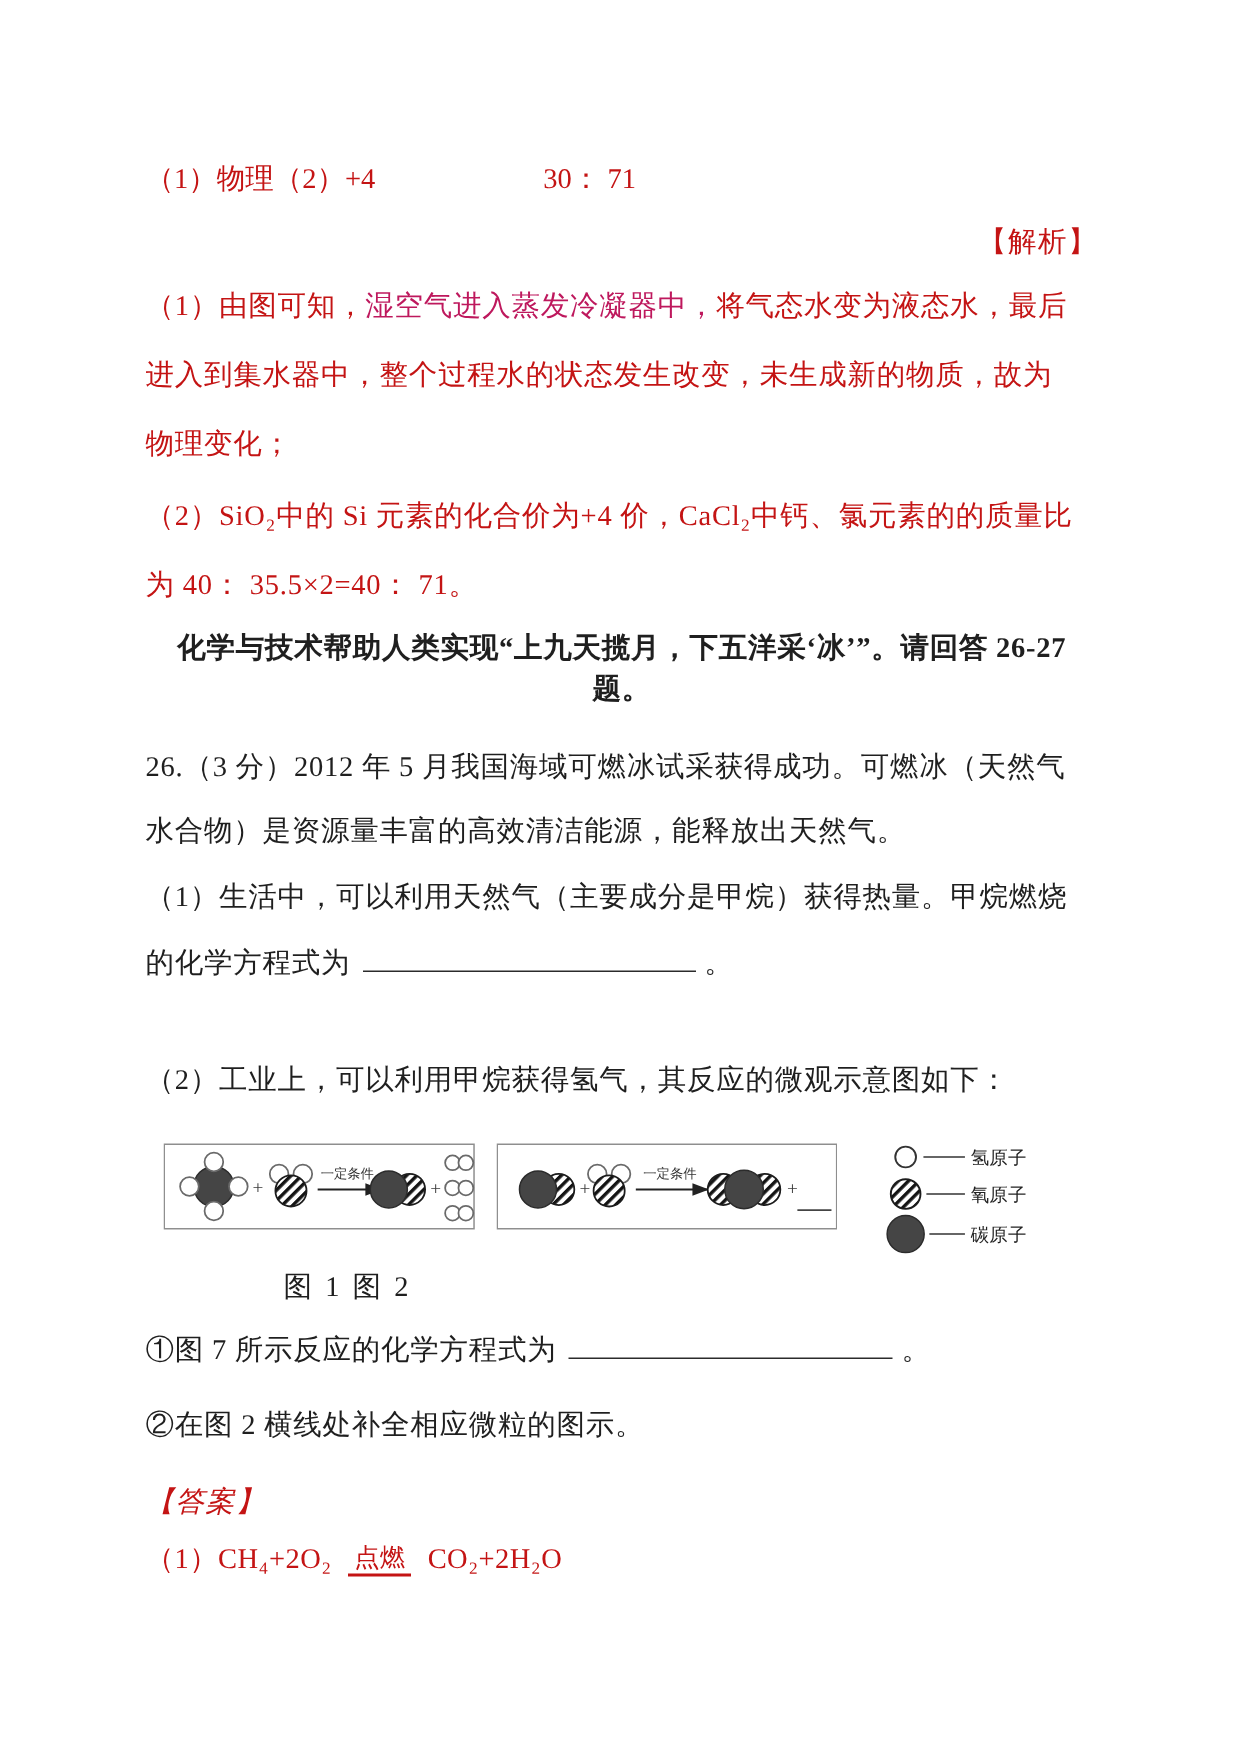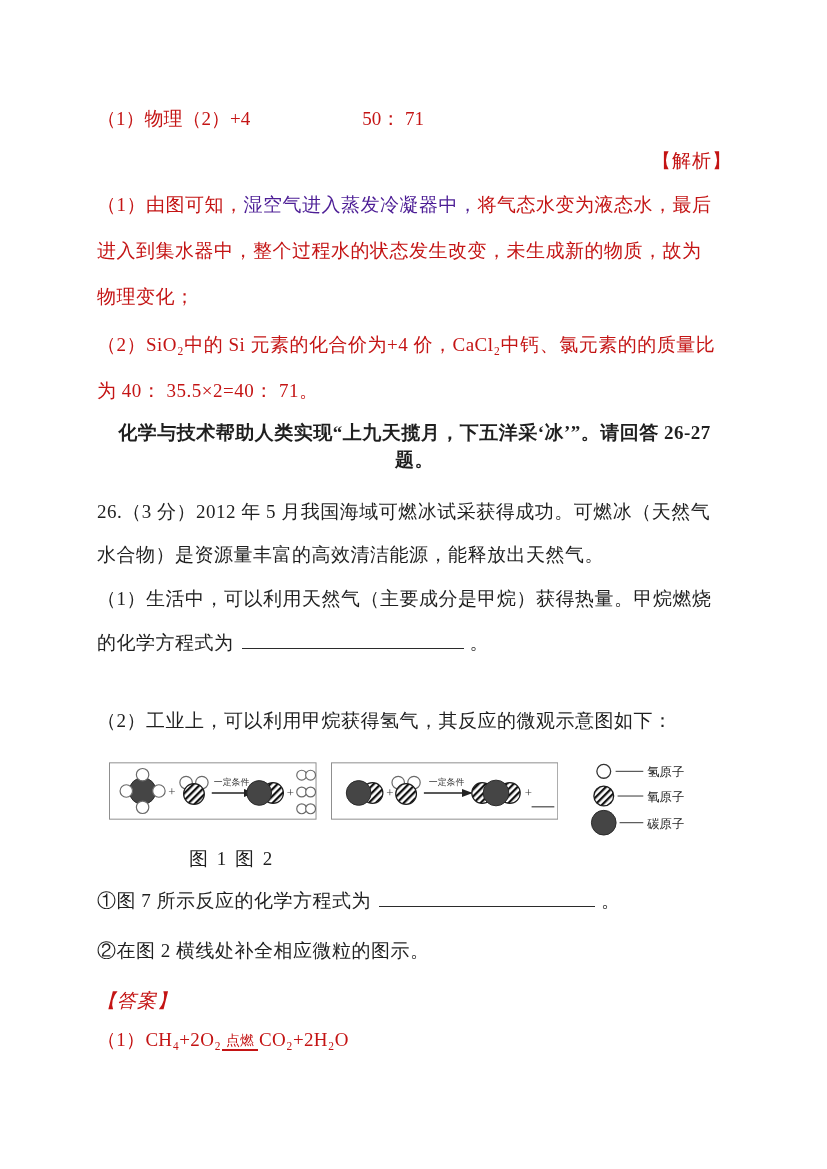--- a/index.html
+++ b/index.html
@@ -3,39 +3,39 @@
 <meta charset="utf-8">
 <style>
   html,body{margin:0;padding:0;}
   body{
     width:827px;height:1169px;overflow:hidden;background:#ffffff;
     font-family:"Liberation Serif","DejaVu Serif",serif;
     color:#1f1f1f;font-size:19px;position:relative;
   }
   .page{padding:106px 95px 0 97px;}
   .red{color:#c41414;}
-  .red-light{color:#4c1d95;}
+  .red-light{color:#be185d;}
   .prev-ans{margin-bottom:16px;}
   .prev-ans .right-part{margin-left:112px;}
   .section-header{margin-bottom:8px;letter-spacing:1px;text-align:right;}
   .para{line-height:2.42;margin:0 0 2px 0;}
   .para .line{display:block;letter-spacing:0.5px;}
   .bold-intro{font-weight:bold;line-height:1.42;margin:6px 0 16px 0;letter-spacing:0.5px;text-align:center;}
   .q-para{line-height:2.3;margin:0;letter-spacing:0.5px;}
   .gap-before{margin-top:34px;}
   .blank{display:inline-block;border-bottom:1.5px solid #2b2b2b;height:1em;vertical-align:baseline;margin:0 6px 0 8px;}
   .blank.w1{width:222px;}
   .blank.w2{width:216px;}
   .figures-row{display:flex;align-items:flex-start;gap:14px;margin:20px 0 0 12px;}
   .legend-wrap{margin-left:12px;margin-top:-4px;}
   .fig-caption{margin:8px 0 0 92px;line-height:1.4;letter-spacing:2px;}
   .sub-line{line-height:2.3;margin:6px 0 0 0;letter-spacing:0.5px;}
   .answer-header{margin:16px 0 2px 0;letter-spacing:1px;font-style:italic;}
   .ans-eq{line-height:2.55;letter-spacing:0.3px;}
-  .cond{display:inline-block;font-size:14px;line-height:1.15;border-bottom:2px solid currentColor;padding:0 4px 0 4px;margin:0 1px;vertical-align:1px;letter-spacing:0;}
+  .cond{display:inline-block;font-size:17px;line-height:1.15;border-bottom:2px solid currentColor;padding:0 4px 0 4px;margin:0 11px;vertical-align:1px;letter-spacing:0;}
   .a2-mark{margin-left:48px;}
   .h2-draw{display:inline-block;margin-left:58px;vertical-align:middle;white-space:nowrap;}
   .circ{display:inline-block;width:30px;height:31px;border:1.6px solid #c41414;border-radius:50%;vertical-align:middle;}
   .circ+.circ{margin-left:-3px;}
   svg text{font-family:"Liberation Serif","DejaVu Serif",serif;}
 </style>
 </head>
 <body>
 
 <svg width="0" height="0" style="position:absolute" aria-hidden="true">
@@ -46,21 +46,21 @@
     </pattern>
     <marker id="arr" markerWidth="9" markerHeight="8" refX="7" refY="3" orient="auto">
       <path d="M0,0 L8,3 L0,6 z" fill="#222"></path>
     </marker>
   </defs>
 </svg>
 
 <div class="page">
 
   <div class="prev-ans red">
-    <span>（1）物理（2）+4</span><span class="right-part">50： 71</span>
+    <span>（1）物理（2）+4</span><span class="right-part">30： 71</span>
   </div>
 
   <div class="section-header red">【解析】</div>
 
   <div class="para red">
     <span class="line"><span>（1）由图可知，</span><span class="red-light">湿空气进入蒸发冷凝器中，</span><span>将气态水变为液态水，最后</span></span>
     <span class="line">进入到集水器中，整个过程水的状态发生改变，未生成新的物质，故为</span>
     <span class="line">物理变化；</span>
   </div>
 

